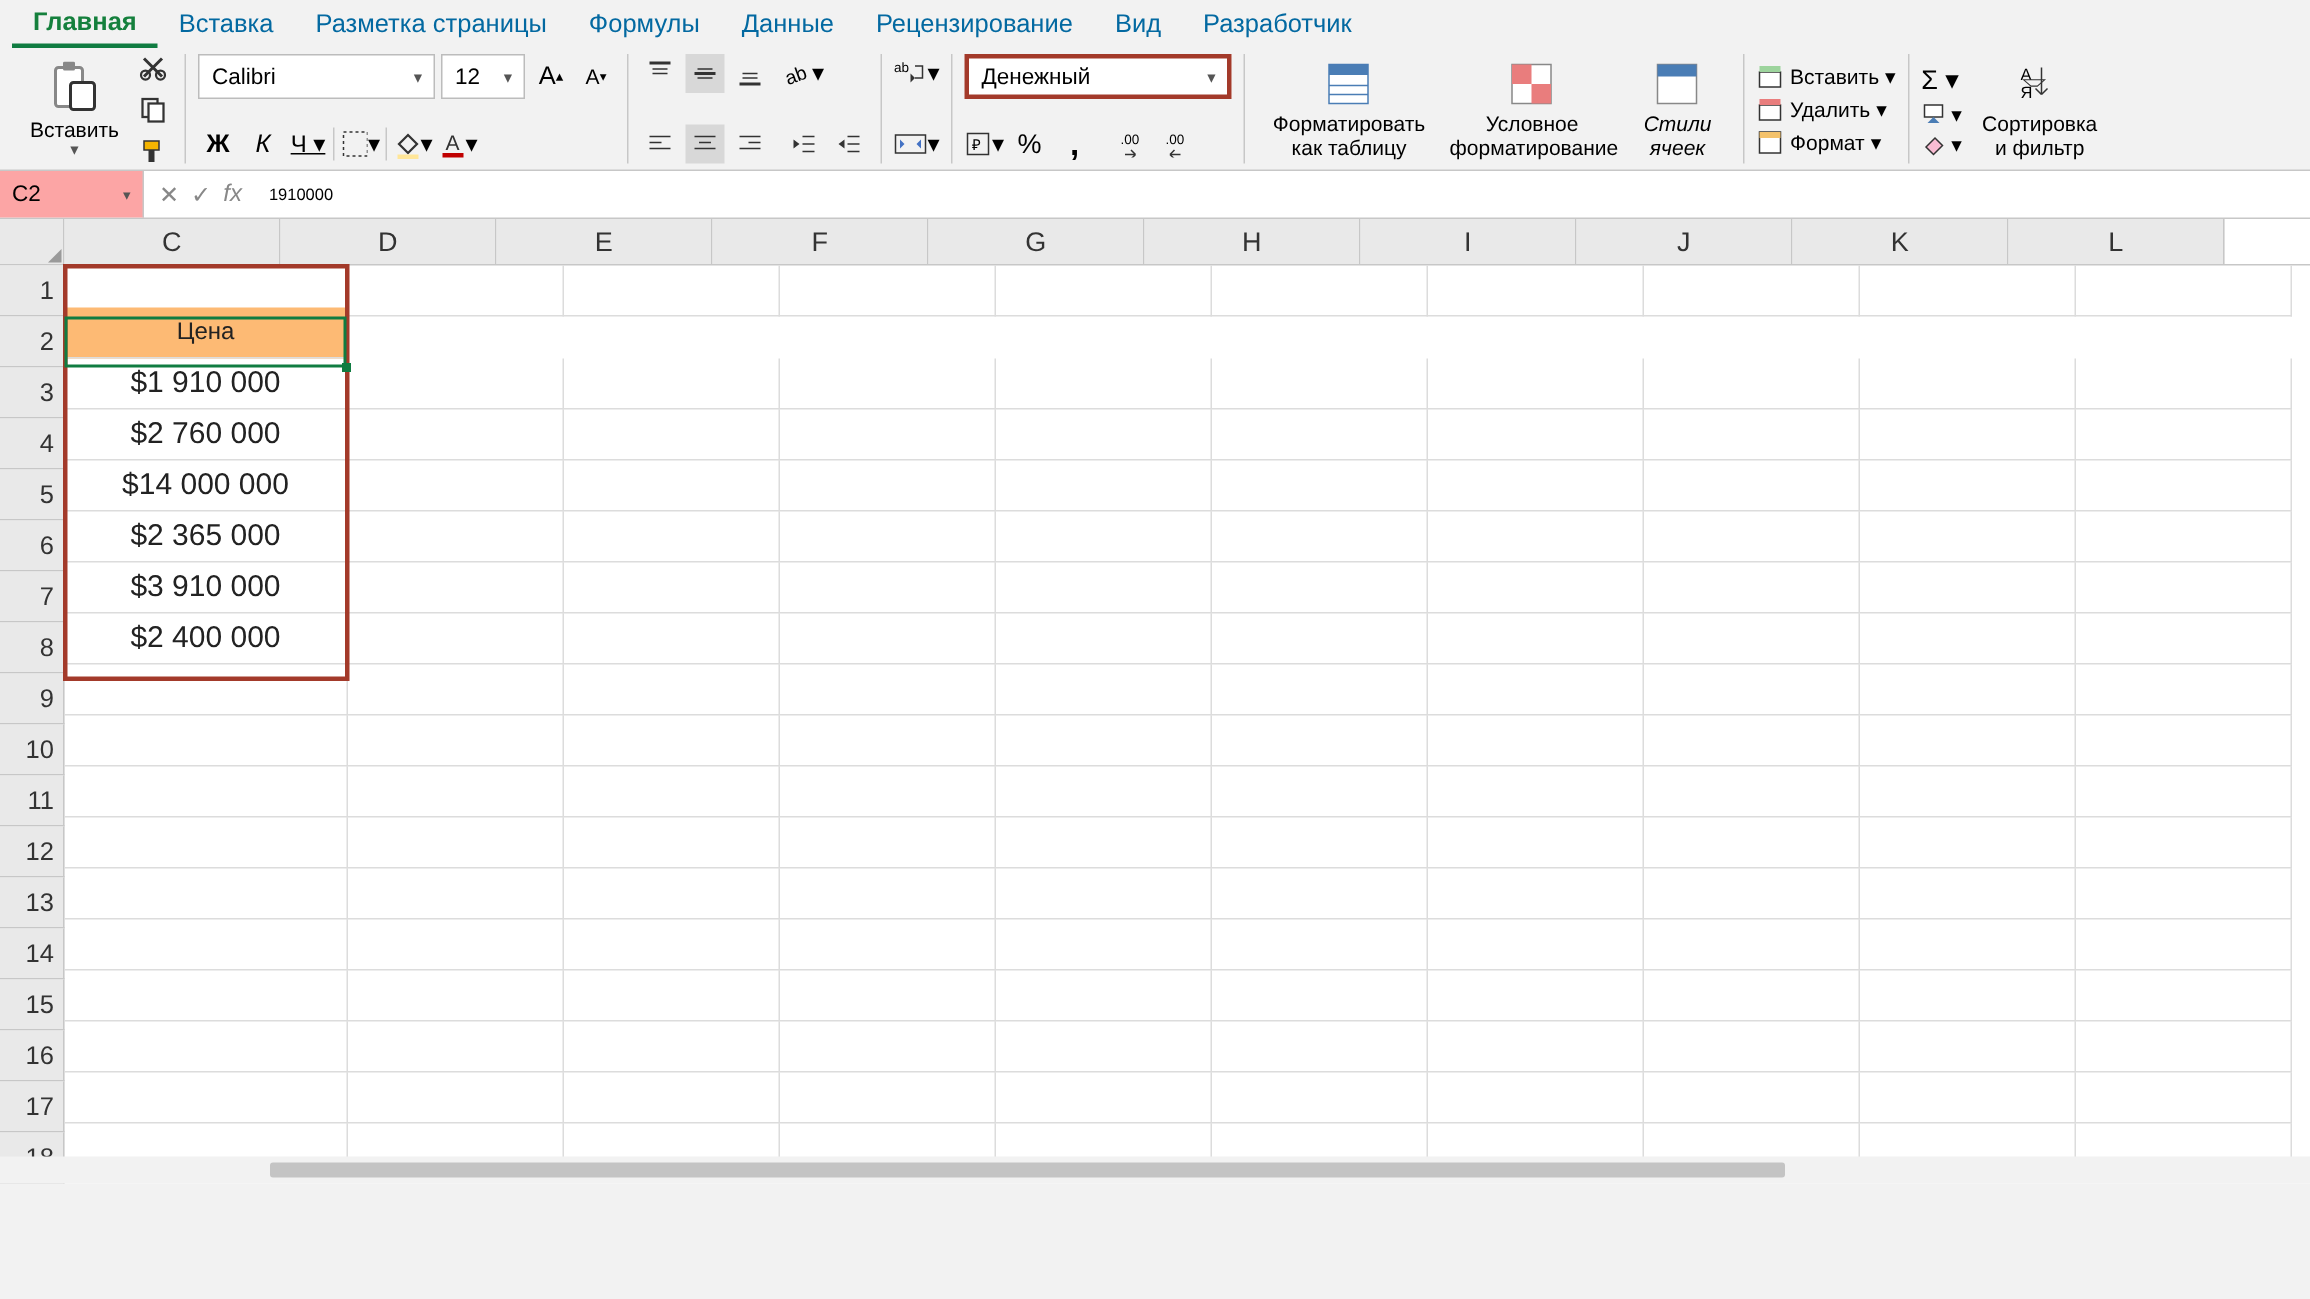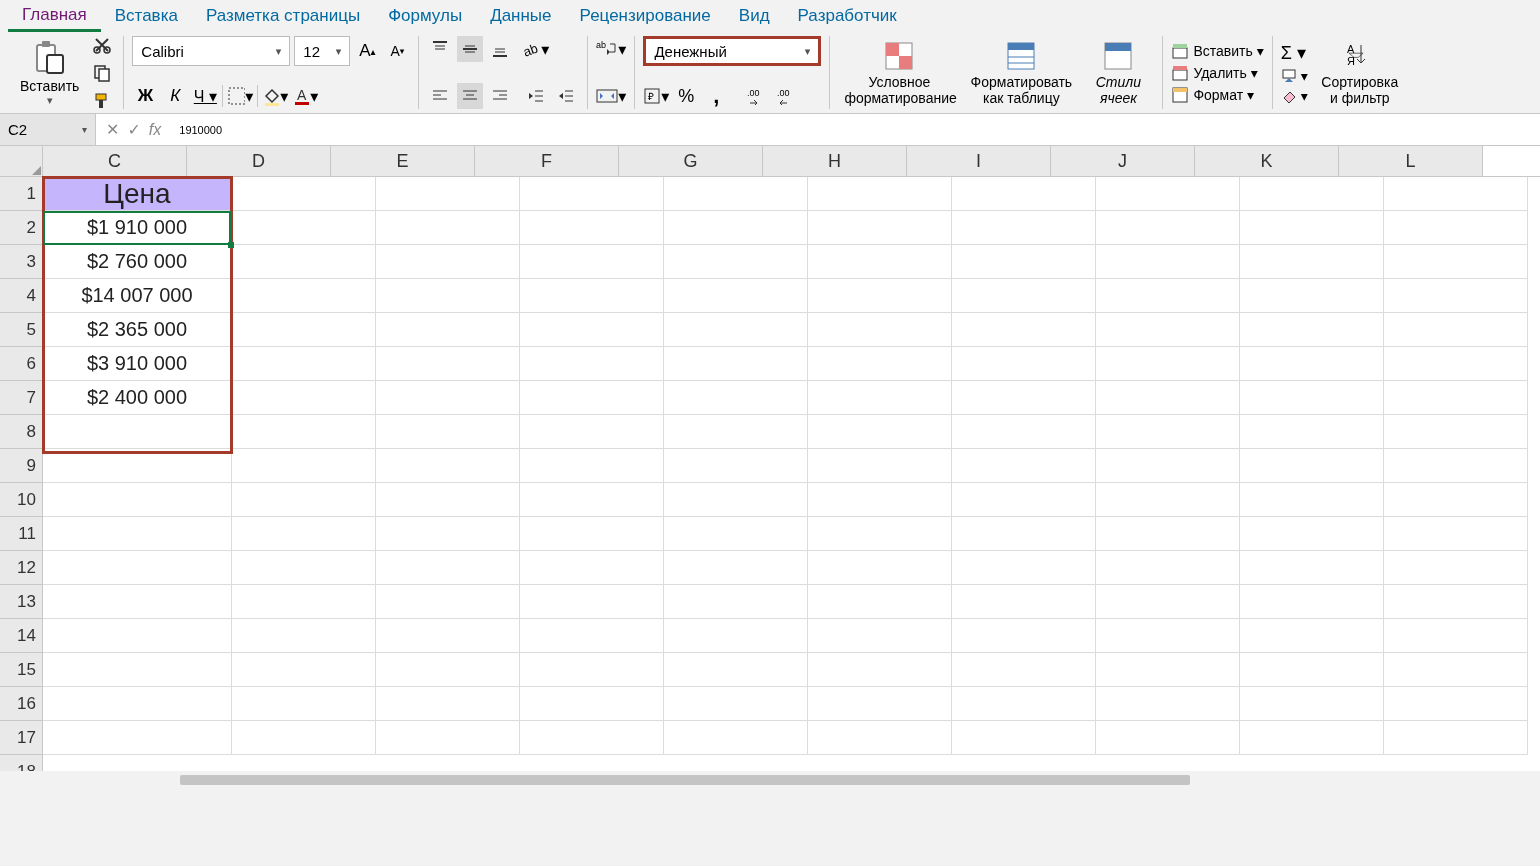--- a/index.html
+++ b/index.html
@@ -1,21 +1,21 @@
 <!DOCTYPE html>
 <html><head>
 <meta charset="utf-8">
 <style>
 * { box-sizing: border-box; margin: 0; padding: 0; font-family: 'Segoe UI', Tahoma, sans-serif; }
 body { background: #f2f2f2; width: 1540px; height: 866px; overflow: hidden; user-select: none; }
 
 
 .tabs { display: flex; align-items: center; height: 32px; padding: 0 8px; background: #f2f2f2; font-size: 17px; }
 .tab { padding: 4px 14px; cursor: pointer; color: #0369a1; }
-.tab.active { font-weight: 400; border-bottom: 3px solid #107c41; color: #701a75; }
+.tab.active { font-weight: 700; border-bottom: 3px solid #107c41; color: #15803d; }
 
 
 .ribbon { display: flex; align-items: stretch; height: 82px; padding: 4px 6px 4px 6px; background: #f2f2f2; border-bottom: 1px solid #c7c7c7; }
 .group { display: flex; align-items: center; padding: 0 8px; border-right: 1px solid #c7c7c7; }
 .group:last-child { border-right: none; }
 .stack { display: flex; flex-direction: column; justify-content: center; gap: 2px; }
 .rows { display: flex; flex-direction: column; gap: 4px; height: 100%; justify-content: space-between; }
 .row { display: flex; align-items: center; gap: 4px; }
 .big { display: flex; flex-direction: column; align-items: center; justify-content: flex-end; padding: 2px 6px 0 6px; font-size: 14px; text-align: center; line-height: 1.1; cursor: pointer; }
 .big svg { margin-bottom: 4px; }
@@ -23,40 +23,40 @@
 .select { height: 30px; background: #fff; border: 1px solid #bcbcbc; display: flex; align-items: center; padding: 0 8px; font-size: 15px; cursor: pointer; }
 .select.font { width: 158px; }
 .select.size { width: 56px; }
 .select.fmt  { width: 178px; border: 3px solid #a33a2a; }
 .chev { margin-left: auto; font-size: 11px; color: #555; }
 .mini-label { font-size: 14px; display: flex; align-items: center; gap: 4px; cursor: pointer; }
 svg { display: block; }
 
 
 .fxbar { display: flex; align-items: center; height: 32px; background: #fff; border-bottom: 1px solid #c7c7c7; }
-.namebox { width: 96px; height: 100%; border-right: 1px solid #c7c7c7; display: flex; align-items: center; padding: 0 8px; font-size: 15px; background: #e5e5e5; }
+.namebox { width: 96px; height: 100%; border-right: 1px solid #c7c7c7; display: flex; align-items: center; padding: 0 8px; font-size: 15px; background: #fca5a5; }
 .namebox .chev { font-size: 10px; }
 .fxbtns { display: flex; align-items: center; gap: 8px; padding: 0 10px; color: #888; }
 .fxinput { flex: 1; padding: 0 8px; font-size: 11px; }
 
 
 .grid { position: relative; background: #fff; }
 .colhdrs { display: flex; height: 31px; border-bottom: 1px solid #c7c7c7; }
 .corner { width: 43px; background: #e9e9e9; border-right: 1px solid #c7c7c7; display:flex; align-items:flex-end; justify-content:flex-end; }
 .corner::after { content:''; width:0; height:0; border-left:9px solid transparent; border-bottom:9px solid #9a9a9a; margin:0 1px 1px 0; }
 .colhdr { flex: 0 0 144px; background: #e9e9e9; border-right: 1px solid #c7c7c7; display: flex; align-items: center; justify-content: center; font-size: 18px; color: #333; }
 .colhdr:first-of-type { flex: 0 0 189px; } 
 .gridbody { display: flex; }
 .rowhdrs { display: flex; flex-direction: column; }
 .rowhdr { width: 43px; height: 34px; background: #e9e9e9; border-right: 1px solid #c7c7c7; border-bottom: 1px solid #c7c7c7; display: flex; align-items: center; justify-content: flex-end; padding-right: 6px; font-size: 17px; color: #333; }
 .cells { position: relative; }
 .cellrow { display: flex; }
 .cell { flex: 0 0 144px; height: 34px; border-right: 1px solid #dcdcdc; border-bottom: 1px solid #dcdcdc; display: flex; align-items: center; justify-content: center; font-size: 20px; color: #222; }
 .cell.cC { flex: 0 0 189px; }
-.cell.header { background: #c4b5fd; font-size: 28px; }
+.cell.header { background: #fdba74; font-size: 16px; margin-top: 28px; }
 .selring { position: absolute; border: 2px solid #107c41; pointer-events: none; }
 .selhandle { position:absolute; width:6px; height:6px; background:#107c41; }
 .redbox { position: absolute; border: 3px solid #a33a2a; pointer-events: none; }
 .hscroll { position: absolute; bottom: 0; left: 0; right: 0; height: 18px; background: #f2f2f2; display:flex; align-items:center; }
 .hscroll .thumb { height: 10px; background: #c4c4c4; border-radius: 2px; }
 </style>
 </head>
 <body>
 
 <div class="tabs">
@@ -262,34 +262,34 @@
               <path d="M10 16 L3 16 M3 16 L6 13 M3 16 L6 19" stroke="#333" fill="none"></path>
             </svg>
           </span>
       </div>
     </div>
   </div>
 
   <div class="group">
     <div class="big">
       <svg width="30" height="30">
-          <rect x="2" y="2" width="26" height="26" fill="#fff" stroke="#888"></rect>
-          <rect x="2" y="2" width="13" height="13" fill="#e97d7d"></rect>
-          <rect x="15" y="15" width="13" height="13" fill="#e97d7d"></rect>
-        </svg>
-      <span style="max-width:110px;">Условное форматирование</span>
-    </div>
-    <div class="big">
-      <svg width="30" height="30">
           <rect x="2" y="2" width="26" height="26" fill="#fff" stroke="#4a7db5"></rect>
           <rect x="2" y="2" width="26" height="7" fill="#4a7db5"></rect>
           <line x1="2" y1="16" x2="28" y2="16" stroke="#4a7db5"></line>
           <line x1="2" y1="22" x2="28" y2="22" stroke="#4a7db5"></line>
         </svg>
       <span style="max-width:110px;">Форматировать как таблицу</span>
+    </div>
+    <div class="big">
+      <svg width="30" height="30">
+          <rect x="2" y="2" width="26" height="26" fill="#fff" stroke="#888"></rect>
+          <rect x="2" y="2" width="13" height="13" fill="#e97d7d"></rect>
+          <rect x="15" y="15" width="13" height="13" fill="#e97d7d"></rect>
+        </svg>
+      <span style="max-width:110px;">Условное форматирование</span>
     </div>
     <div class="big">
       <svg width="30" height="30">
           <rect x="2" y="2" width="26" height="26" fill="#fff" stroke="#888"></rect>
           <rect x="2" y="2" width="26" height="8" fill="#4a7db5"></rect>
         </svg>
       <span style="max-width:60px;font-style:italic;">Стили ячеек</span>
     </div>
   </div>
 
@@ -413,21 +413,21 @@
           <div class="cell"></div>
           <div class="cell"></div>
           <div class="cell"></div>
           <div class="cell"></div>
           <div class="cell"></div>
           <div class="cell"></div>
           <div class="cell"></div>
           <div class="cell"></div>
         </div>
         <div class="cellrow">
-          <div class="cell cC">$14 007 000</div>
+          <div class="cell cC">$14 000 000</div>
           <div class="cell"></div>
           <div class="cell"></div>
           <div class="cell"></div>
           <div class="cell"></div>
           <div class="cell"></div>
           <div class="cell"></div>
           <div class="cell"></div>
           <div class="cell"></div>
           <div class="cell"></div>
         </div>

